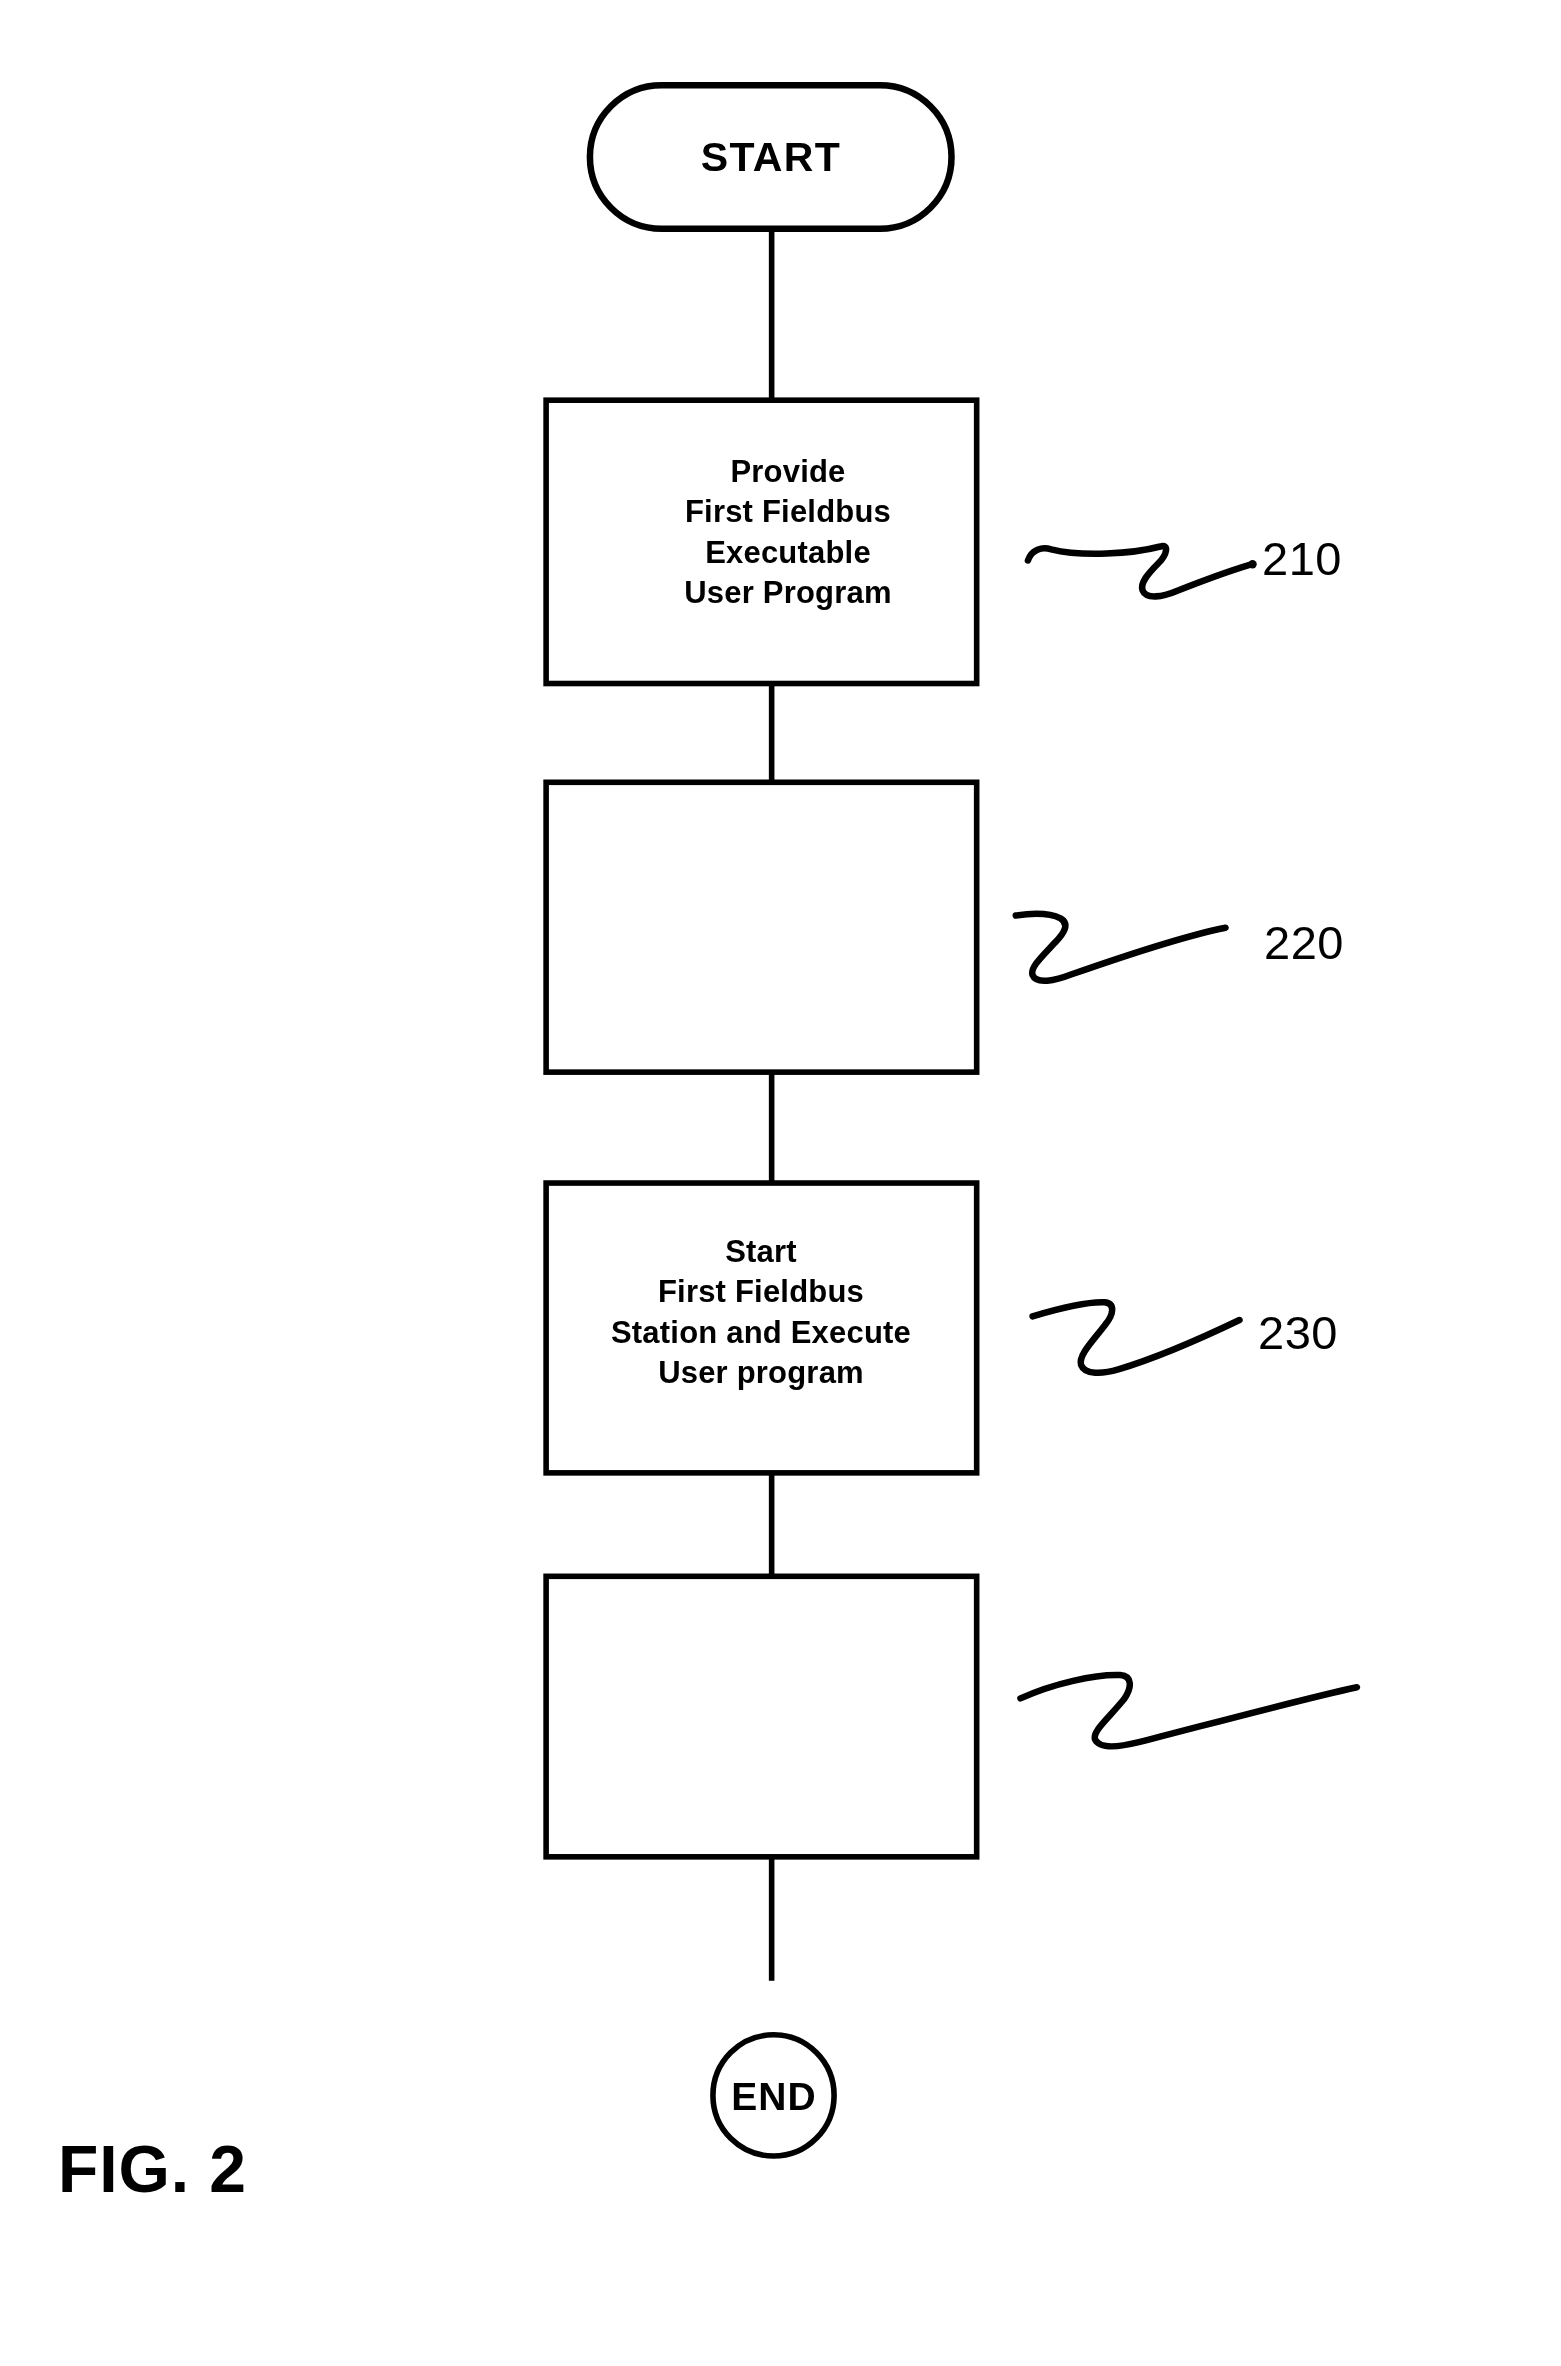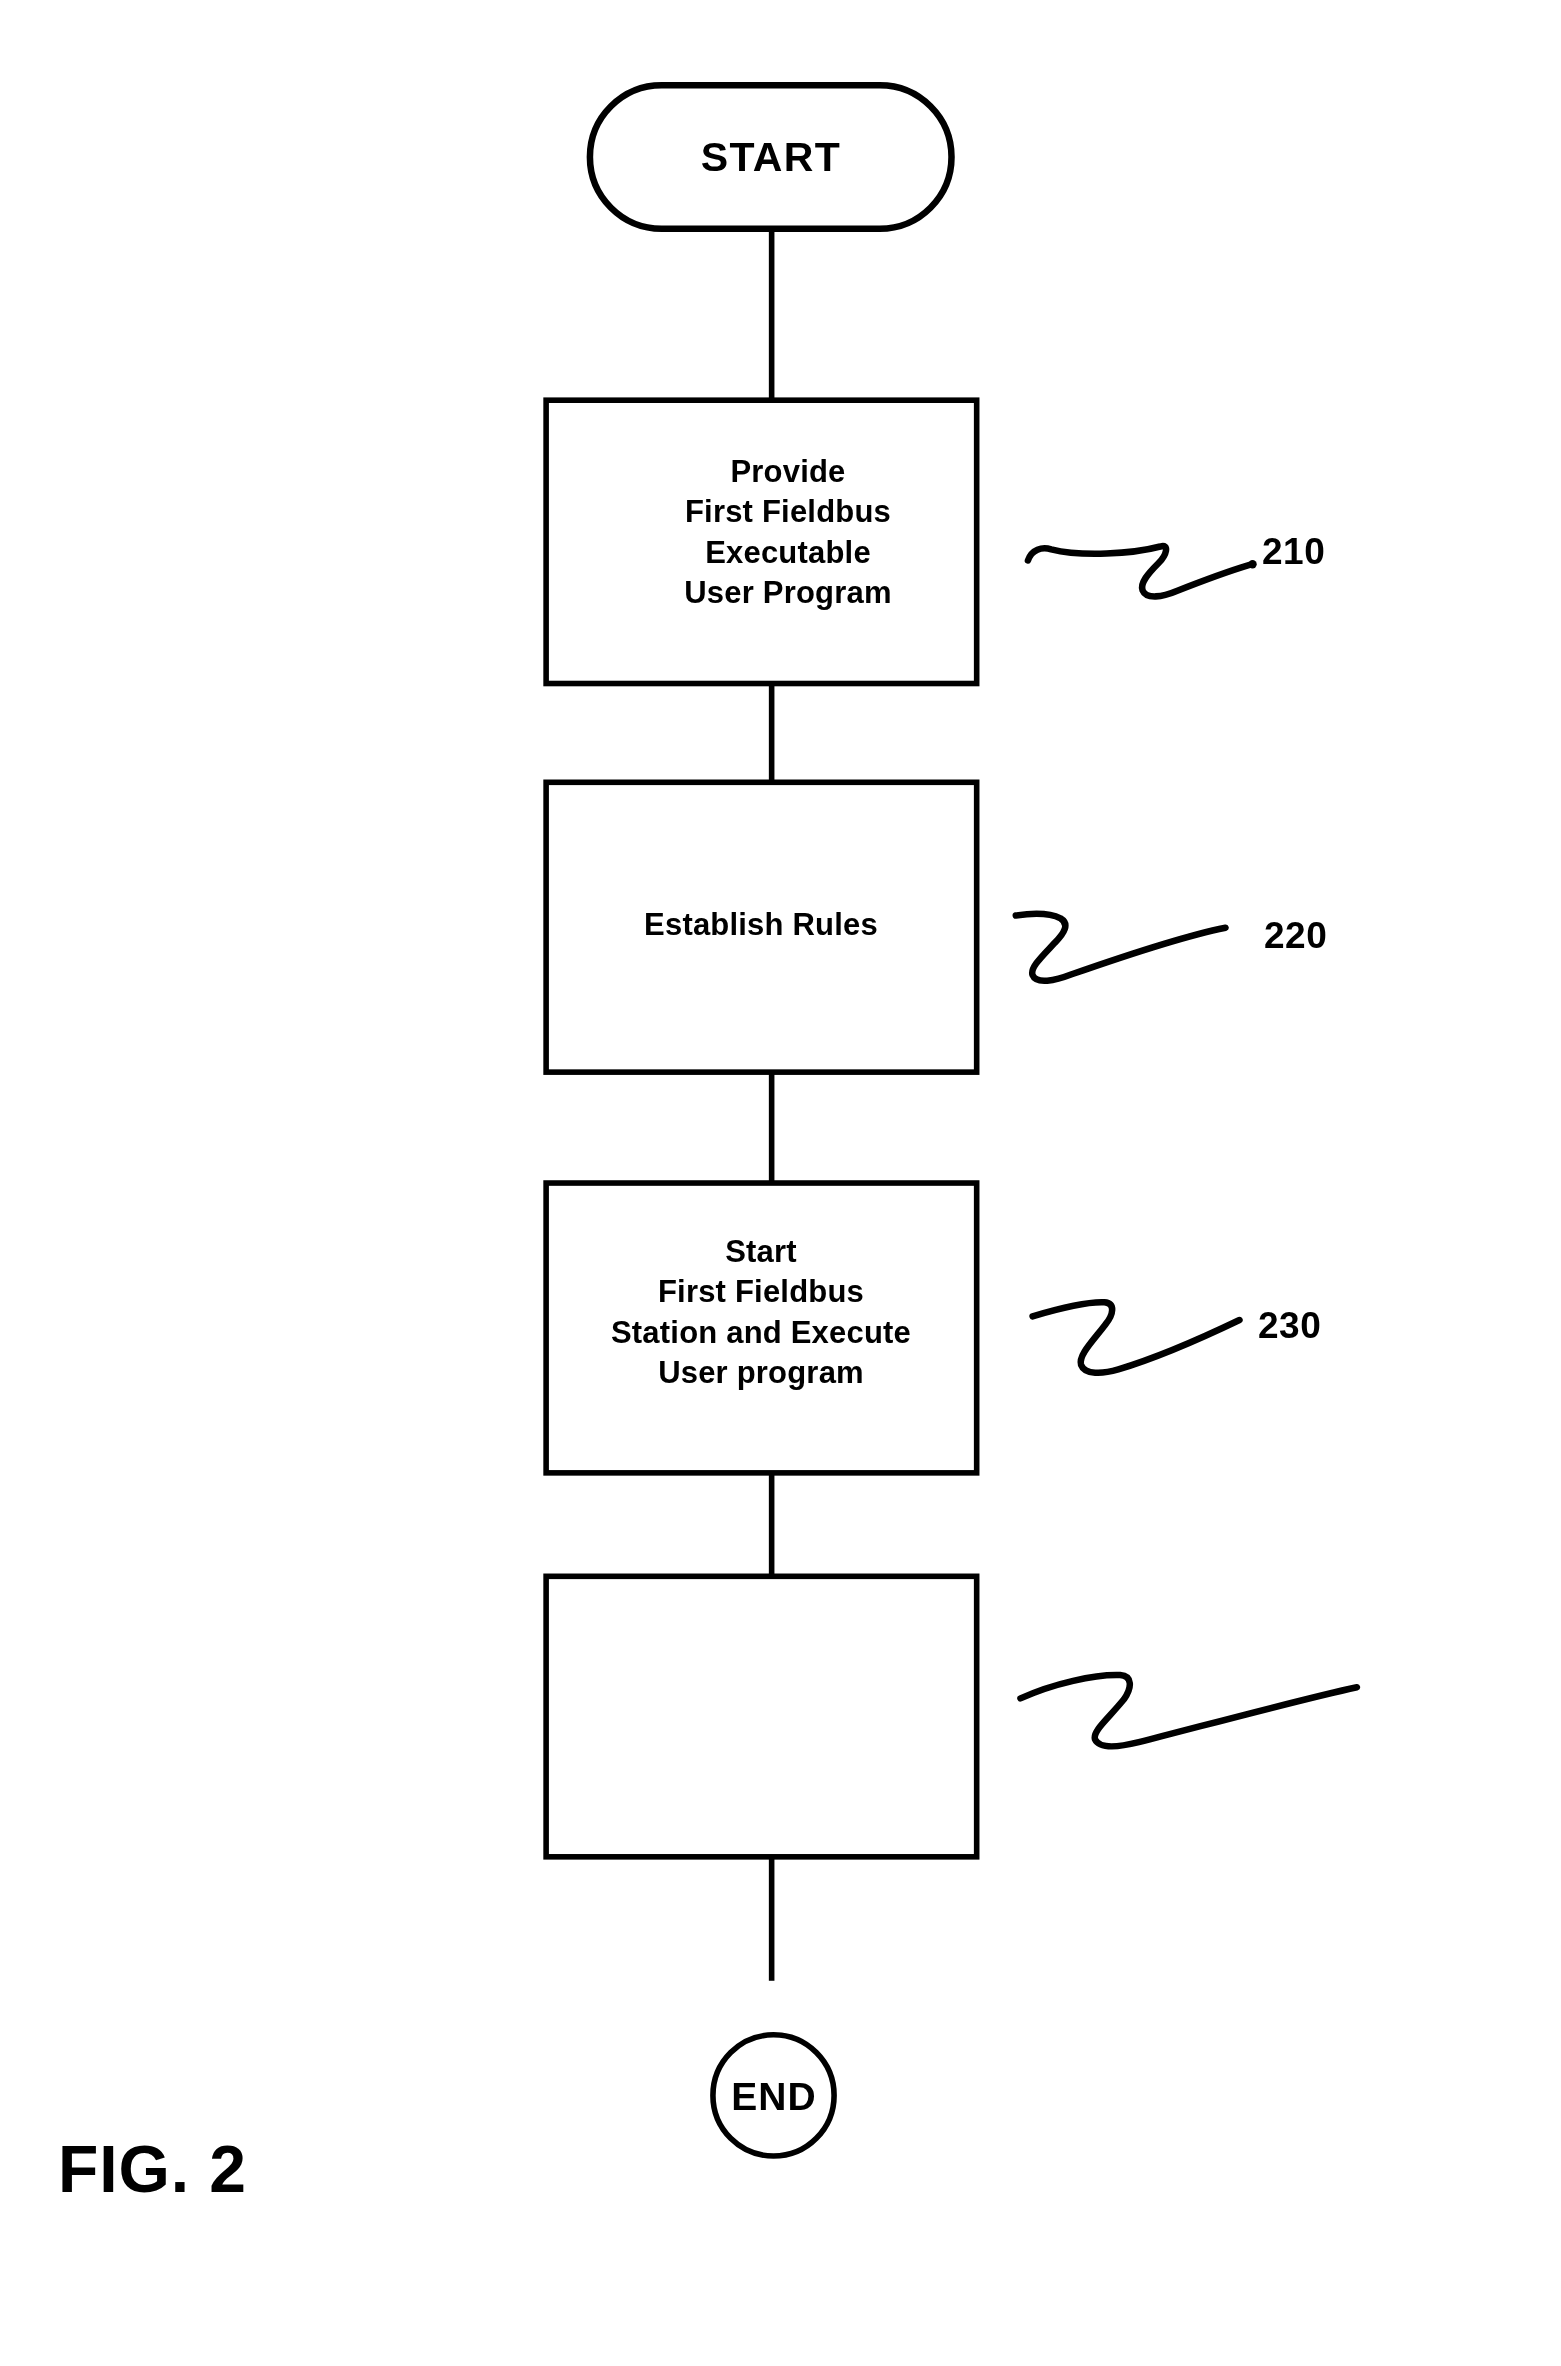--- a/index.html
+++ b/index.html
@@ -76,22 +76,22 @@
     top: 2072px;
     width: 242px;
     font-size: 39px;
     letter-spacing: 1.1px;
   }
 
   
   .ref-num {
     position: absolute;
     color: #000000;
-    font-weight: bold;
-    font-size: 37px;
+    font-weight: normal;
+    font-size: 47px;
     letter-spacing: 0.5px;
     user-select: none;
   }
   #ref-210 { left: 1262px; top: 531px; }
   #ref-220 { left: 1264px; top: 915px; }
   #ref-230 { left: 1258px; top: 1305px; }
   #ref-240 { left: 1380px; top: 1687px; }
 
   
   #fig-caption {
@@ -152,21 +152,20 @@
              C 1300 1849 1400 1822 1456 1810" fill="none" stroke="#000000" stroke-width="7" stroke-linecap="round" stroke-linejoin="round"></path>
   </svg>
 
   <div class="node-text terminal-text" id="start-label">START</div>
 
   <div class="node-text process-text" id="box1-label">Provide
 First Fieldbus
 Executable
 User Program</div>
 
-  <div class="node-text process-text" id="box2-label">Establish Rules</div>
 
   <div class="node-text process-text" id="box3-label">Start
 First Fieldbus
 Station and Execute
 User program</div>
 
 
   <div class="node-text" id="end-label">END</div>
 
   <div class="ref-num" id="ref-210">210</div>

